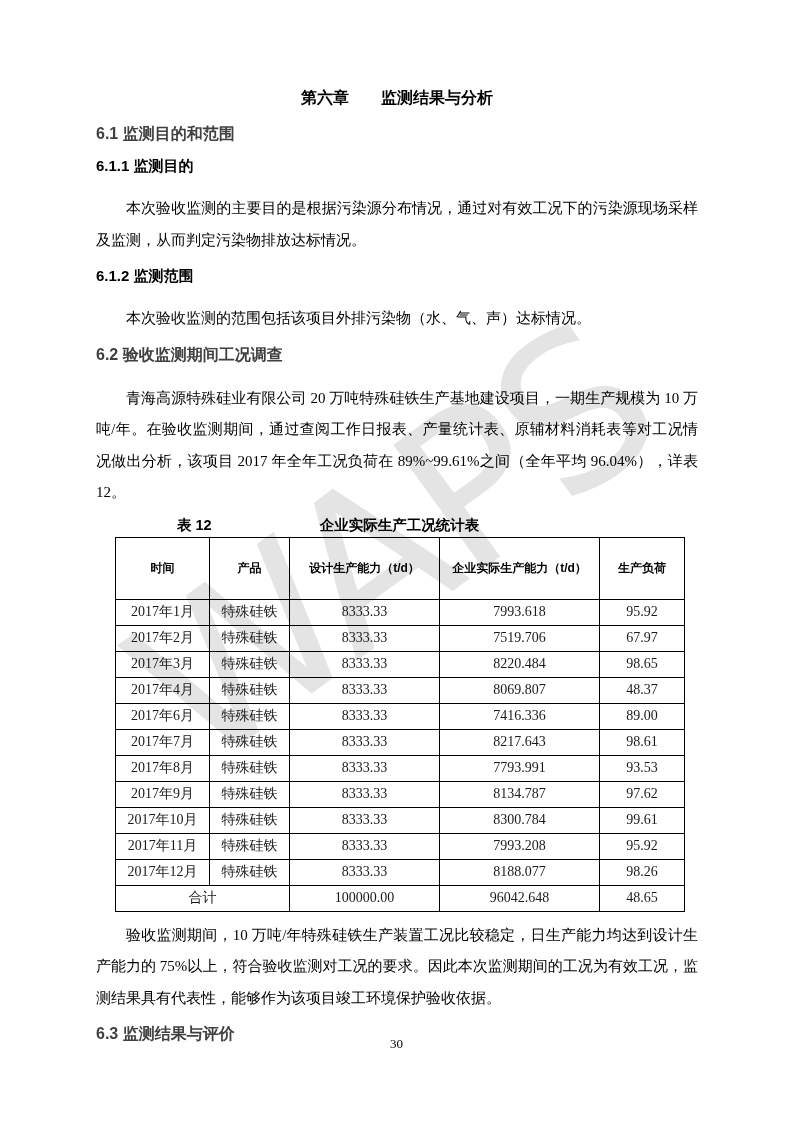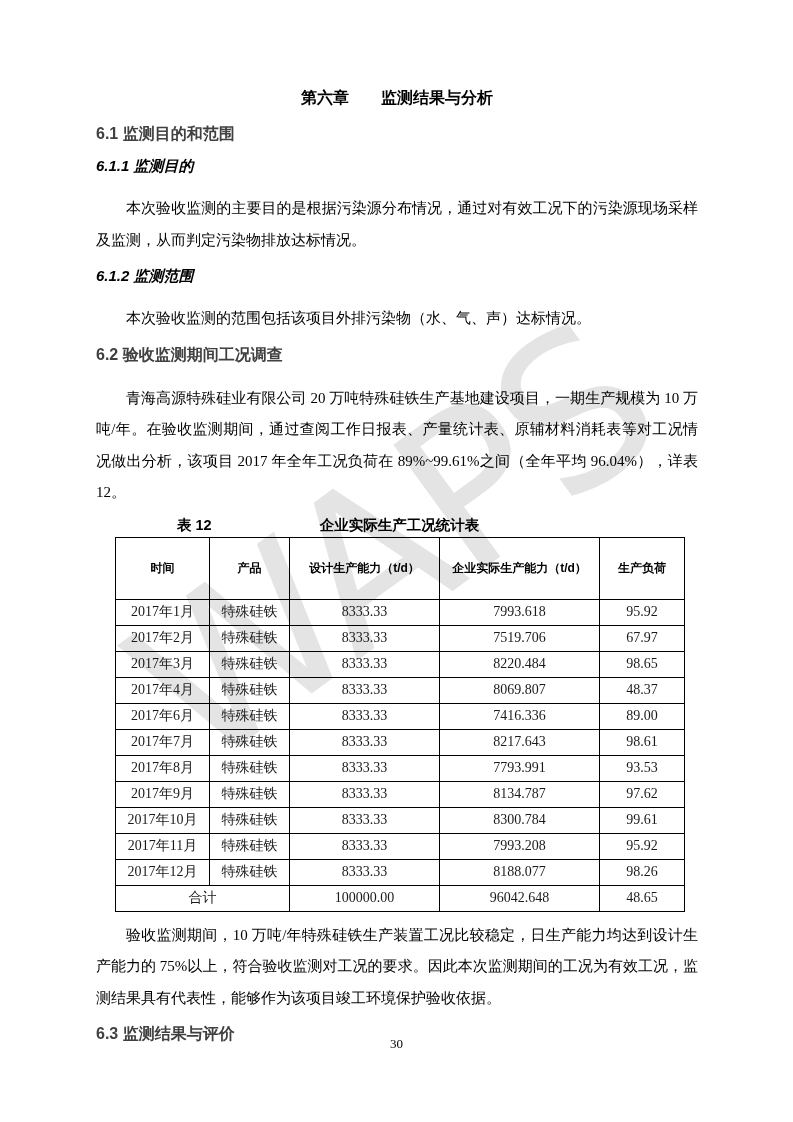--- a/index.html
+++ b/index.html
@@ -56,21 +56,20 @@
     line-height: 24px;
     color: #404040;
   }
   .subsection-heading {
     margin: 8px 0 6px 0;
     font-family: "Liberation Sans", "DejaVu Sans", sans-serif;
     font-size: 15px;
     font-weight: bold;
     line-height: 23px;
     color: #000;
-    font-style: italic;
   }
   .body-text {
     margin: 16px 0 3px 0;
     font-size: 15px;
     line-height: 31.5px;
     text-align: justify;
     text-indent: 2em;
     color: #000;
   }
   .table-caption-row {

